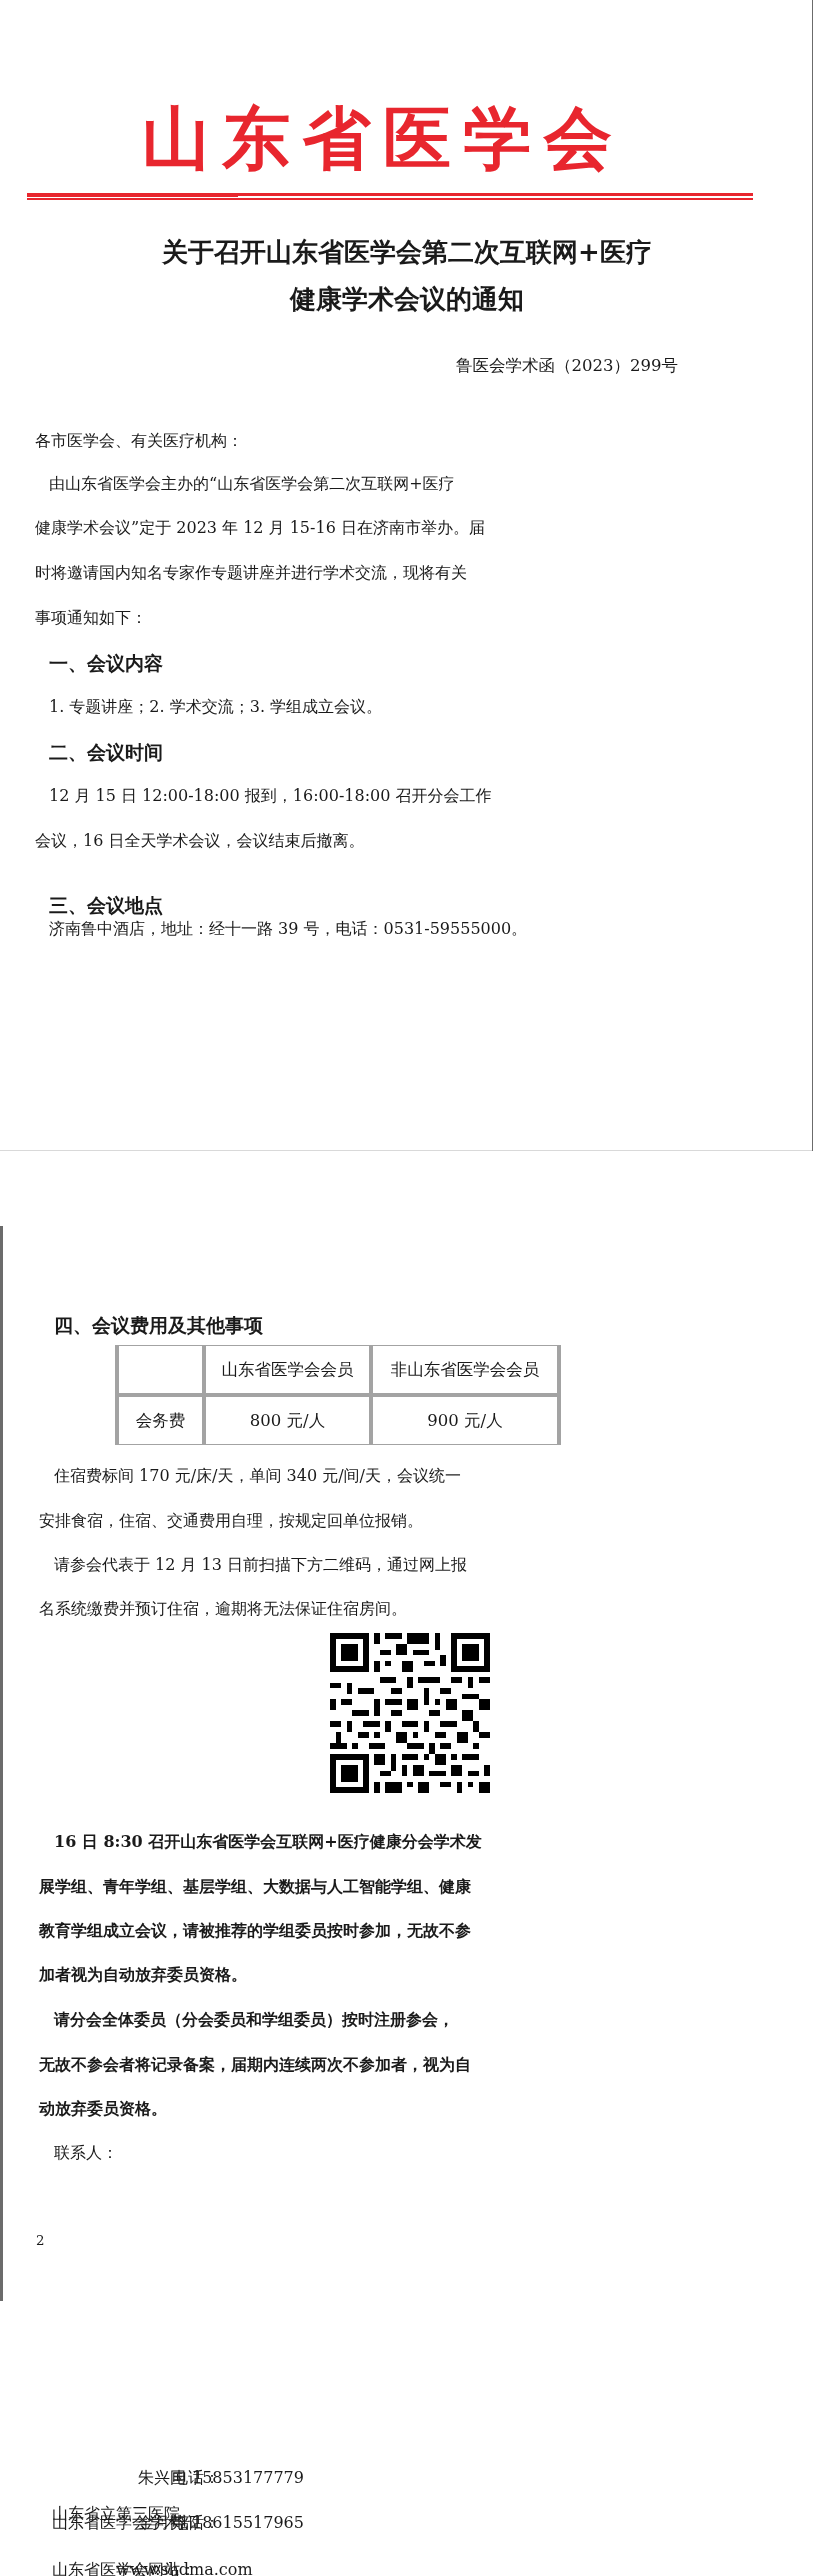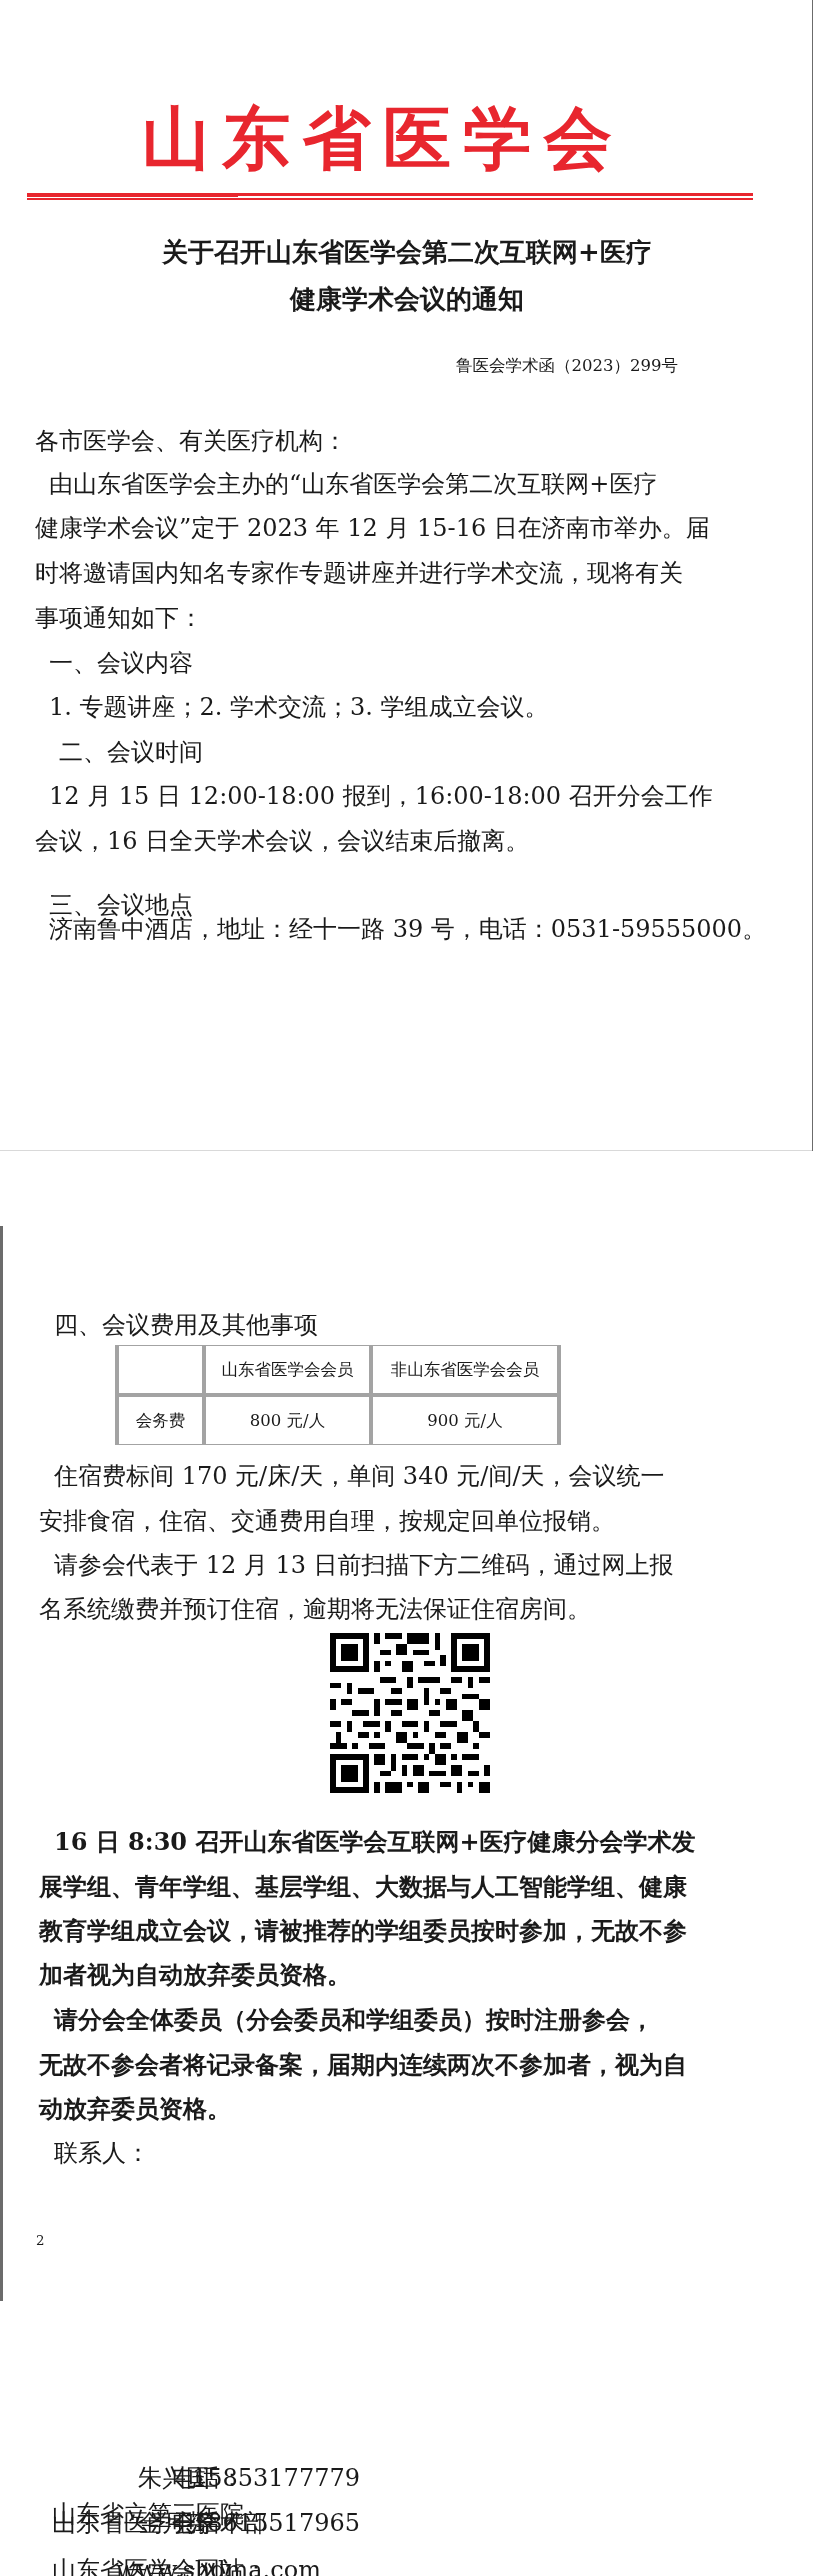--- a/index.html
+++ b/index.html
@@ -15,22 +15,22 @@
   .abs { position: absolute; white-space: nowrap; }
 
   
   .letterhead { left: 0; width: 766px; top: 100px; text-align: center; font-size: 68px; font-weight: bold;
                 color: #e8262e; letter-spacing: 12.4px; font-family: "DejaVu Serif", serif; line-height: 77px; }
   .rule-thick { left: 27px; width: 211px; top: 193px; height: 3.6px; background: #e8262e; }
 
   .doc-title { left: 0; width: 814px; text-align: center; font-size: 26px; font-weight: bold; line-height: 31px; }
   .doc-number { font-size: 16.5px; right: 67px; top: 359px; }
 
-  .body-text { font-size: 24px; line-height: 20.6px; }
-  .heading { font-size: 24px; font-weight: normal; line-height: 20.6px; }
+  .body-text { font-size: 16px; line-height: 20.6px; }
+  .heading { font-size: 19px; font-weight: bold; line-height: 20.6px; }
 
   
   .fee-table { position: absolute; left: 115px; top: 1345px; width: 446px; border-collapse: collapse; }
   .fee-table td { border: 4px solid #a3a3a3; text-align: center; font-size: 16.5px; height: 47px; padding: 0; }
   .fee-table tr:first-child td { border-top-width: 1.5px; }
   .fee-table tr:last-child td { border-bottom-width: 1.5px; }
 
   .qr { position: absolute; background: #fff; }
   .qr svg { display: block; }
 
@@ -55,21 +55,21 @@
   <div class="abs body-text" style="left:35px;top:431px;">各市医学会、有关医疗机构：</div>
 
   <div class="abs body-text" style="left:49px;top:474px;">由山东省医学会主办的“山东省医学会第二次互联网+医疗</div>
   <div class="abs body-text" style="left:35px;top:518px;">健康学术会议”定于 2023 年 12 月 15-16 日在济南市举办。届</div>
   <div class="abs body-text" style="left:35px;top:563px;">时将邀请国内知名专家作专题讲座并进行学术交流，现将有关</div>
   <div class="abs body-text" style="left:35px;top:608px;">事项通知如下：</div>
 
   <div class="abs heading" style="left:49px;top:653px;">一、会议内容</div>
   <div class="abs body-text" style="left:49px;top:697px;">1. 专题讲座；2. 学术交流；3. 学组成立会议。</div>
 
-  <div class="abs heading" style="left:59px;top:742px;">二、会议时间</div>
+  <div class="abs heading" style="left:49px;top:742px;">二、会议时间</div>
   <div class="abs body-text" style="left:49px;top:786px;">12 月 15 日 12:00-18:00 报到，16:00-18:00 召开分会工作</div>
   <div class="abs body-text" style="left:35px;top:831px;">会议，16 日全天学术会议，会议结束后撤离。</div>
 
   <div class="abs heading" style="left:49px;top:875px;margin-top:20px;">三、会议地点</div>
   <div class="abs body-text" style="left:49px;top:919px;">济南鲁中酒店，地址：经十一路 39 号，电话：0531-59555000。</div>
 
   <div class="bottom-edge"></div>
 </div>
 
 <div class="page" id="page2">

